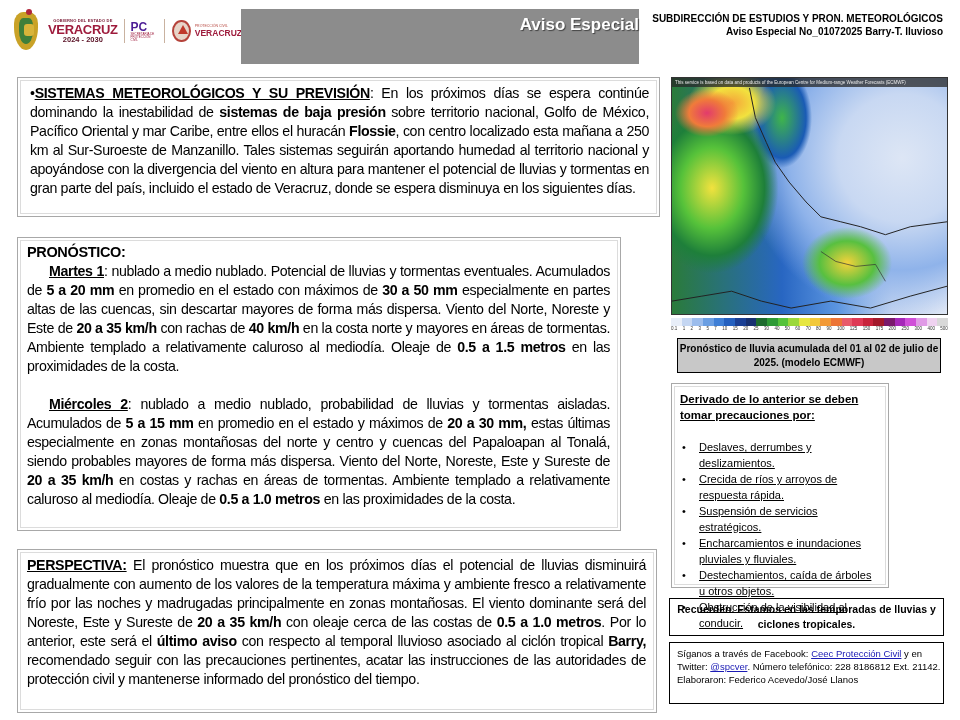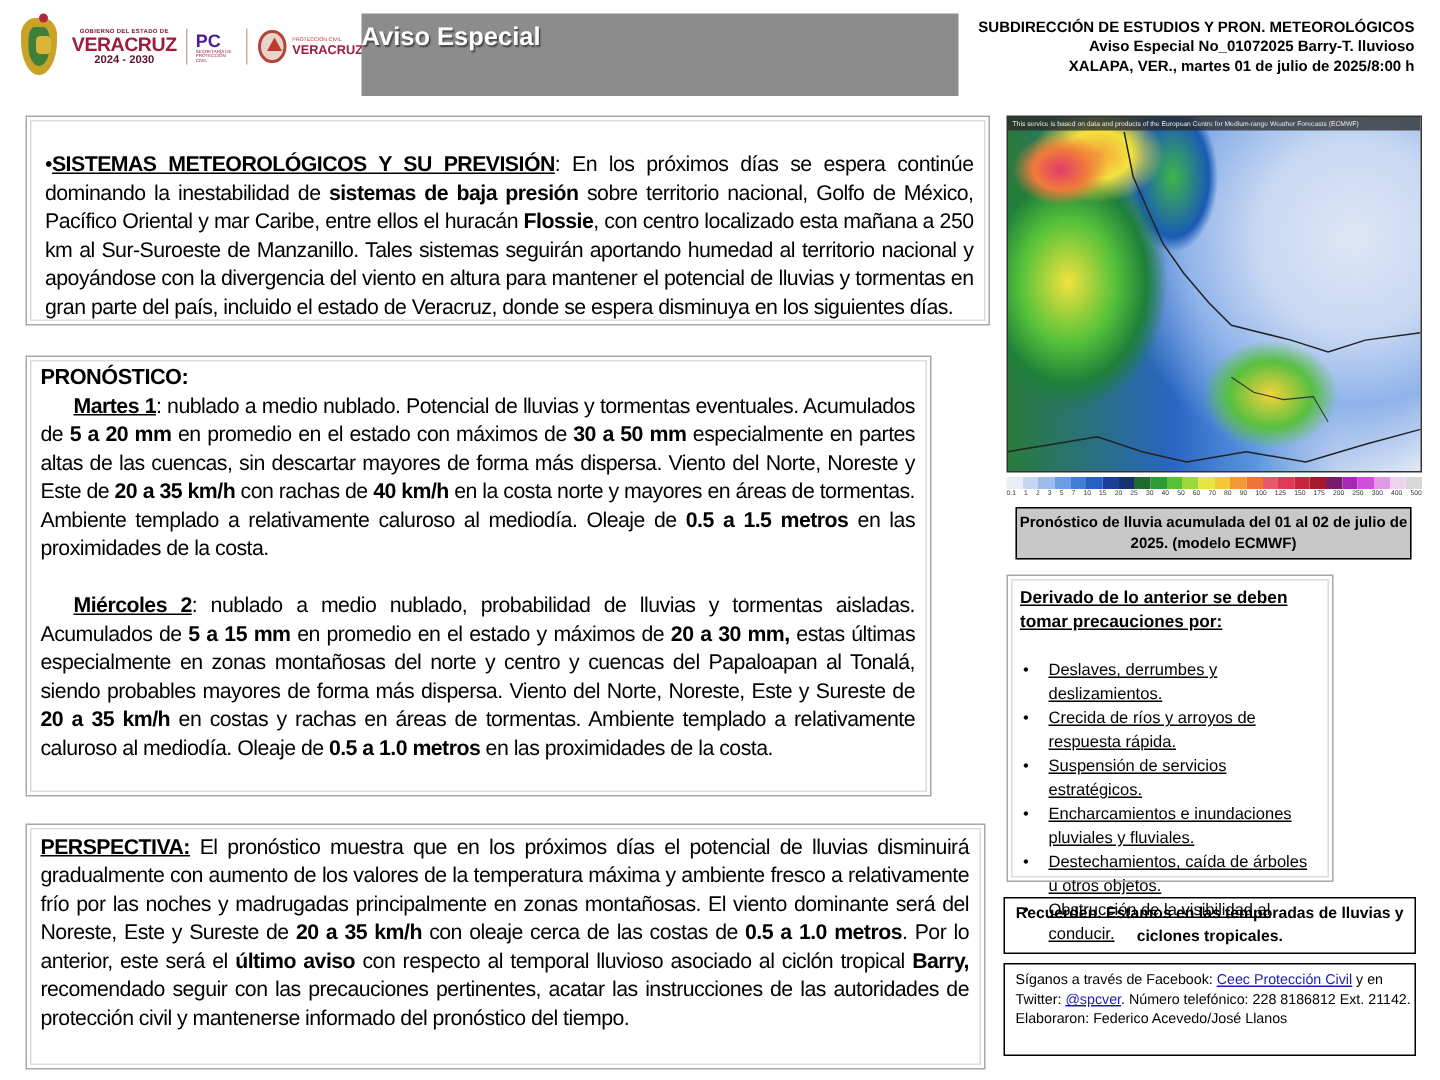--- a/index.html
+++ b/index.html
@@ -21,28 +21,28 @@
   .pc { width: 34px; line-height: 1; }
   .pc .pcl { font-size: 12px; font-weight: bold; color: #4c1d95; }
   .pc .pcs { font-size: 3px; color: #9e1b3c; }
   .seal { width: 22px; height: 22px; border-radius: 50%; background: #e7d4c8; border: 2px solid #b5433b; position: relative; margin-left: 2px; }
   .seal::after { content: ""; position: absolute; left: 4px; top: 3px; border-left: 5px solid transparent; border-right: 5px solid transparent; border-bottom: 9px solid #c0392b; }
   .pcv { margin-left: 4px; line-height: 1; }
   .pcv .s { font-size: 3.5px; color: #b5433b; }
   .pcv .b { font-size: 8.5px; font-weight: bold; color: #9e1b3c; }
 
   
-  .title-banner { position: absolute; left: 241px; top: 9px; width: 398px; height: 55px; background: #8c8c8c; color: #fff; text-align: left; font-weight: bold; font-size: 17px; line-height: 21px; padding-top: 5px; text-shadow: 1px 1px 1px #444; }
+  .title-banner { position: absolute; left: 241px; top: 9px; width: 398px; height: 55px; background: #8c8c8c; color: #fff; text-align: right; font-weight: bold; font-size: 17px; line-height: 21px; padding-top: 5px; text-shadow: 1px 1px 1px #444; }
 
   
   .hinfo { position: absolute; right: 17px; top: 12px; text-align: right; font-size: 10px; font-weight: bold; line-height: 13px; white-space: nowrap; }
 
   
   .box { position: absolute; background: #fff; border: 1px solid #a8a8a8; box-shadow: inset 0 0 0 2px #fff, inset 0 0 0 3px #dcdcdc; font-size: 14.2px; line-height: 19px; text-align: justify; }
-  .b-sistemas { left: 17px; top: 77px; width: 643px; height: 140px; padding: 23px 10px 0 12px; }
+  .b-sistemas { left: 17px; top: 77px; width: 643px; height: 140px; padding: 6px 10px 0 12px; }
   .b-pron { left: 17px; top: 237px; width: 604px; height: 294px; padding: 5px 10px 0 9px; }
   .b-persp { left: 17px; top: 549px; width: 640px; height: 164px; padding: 6px 10px 0 9px; }
   .narrow { font-family: "Liberation Sans", sans-serif; letter-spacing: -0.35px; }
   .u { text-decoration: underline; font-weight: bold; }
   .bold { font-weight: bold; }
   .pron-title { font-weight: bold; font-size: 14.5px; }
   .indent { text-indent: 22px; }
   .gap { height: 19px; }
 
   
@@ -106,21 +106,20 @@
   </div>
 </div>
 
 <div class="title-banner">
   <div>Aviso Especial</div>
 </div>
 
 <div class="hinfo">
   <div>SUBDIRECCIÓN DE ESTUDIOS Y PRON. METEOROLÓGICOS</div>
   <div>Aviso Especial No_01072025 Barry-T. lluvioso</div>
-  <div>XALAPA, VER.,   martes 01 de julio de 2025/8:00 h</div>
 </div>
 
 <div class="box b-sistemas narrow">
   <span>•</span><span class="u">SISTEMAS METEOROLÓGICOS Y SU PREVISIÓN</span><span>: En los próximos días se espera continúe dominando la inestabilidad de </span><span class="bold">sistemas de baja presión</span><span> sobre territorio nacional, Golfo de México, Pacífico Oriental y mar Caribe, entre ellos el huracán </span><span class="bold">Flossie</span><span>, con centro localizado esta mañana a 250 km al Sur-Suroeste de Manzanillo. Tales sistemas seguirán aportando humedad al territorio nacional y apoyándose con la divergencia del viento en altura para mantener el potencial de lluvias y tormentas en gran parte del país, incluido el estado de Veracruz, donde se espera disminuya en los siguientes días.</span>
 </div>
 
 <div class="box b-pron narrow">
   <div class="pron-title">PRONÓSTICO:</div>
   <div class="indent">
     <span class="u">Martes 1</span><span>: nublado a medio nublado. Potencial de lluvias y tormentas eventuales. Acumulados de </span><span class="bold">5 a 20 mm</span><span> en promedio en el estado con máximos de </span><span class="bold">30 a 50 mm</span><span> especialmente en partes altas de las cuencas, sin descartar mayores de forma más dispersa. Viento del Norte, Noreste y Este de </span><span class="bold">20 a 35 km/h</span><span> con rachas de </span><span class="bold">40 km/h</span><span> en la costa norte y mayores en áreas de tormentas. Ambiente templado a relativamente caluroso al mediodía. Oleaje de </span><span class="bold">0.5 a 1.5 metros</span><span> en las proximidades de la costa.</span>

